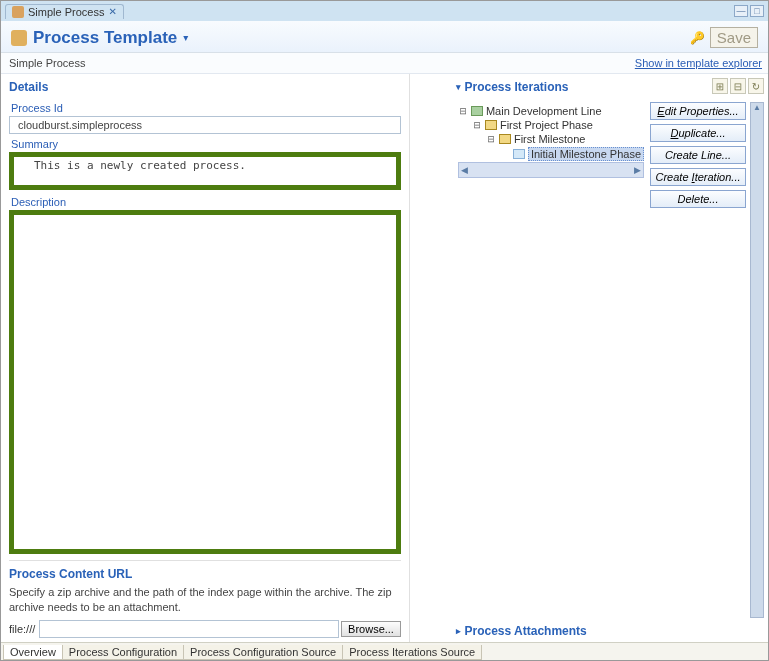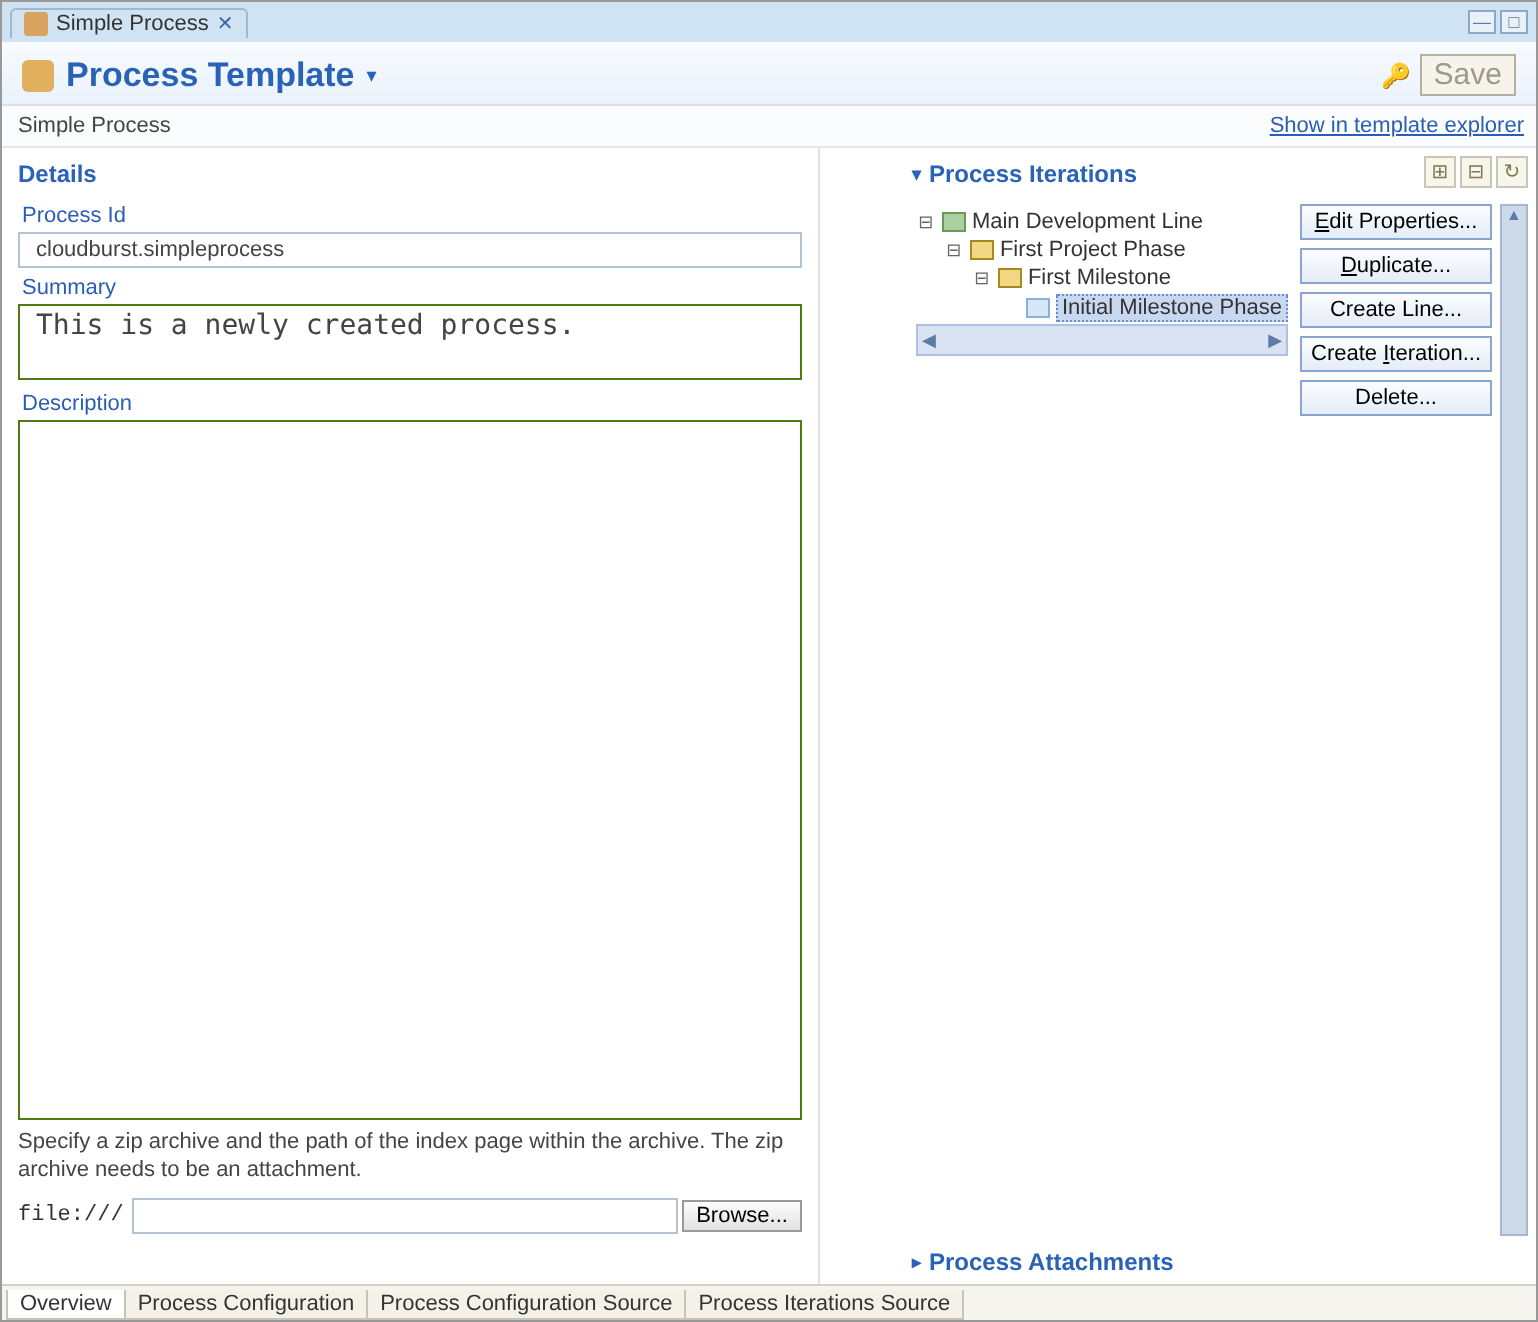--- a/index.html
+++ b/index.html
@@ -21,44 +21,44 @@
 .name-row { background: #fafcfe; padding: 2px 6px; display: flex; align-items: center; border-bottom: 1px solid #e2e8f0; }
 .name-input { flex: 1; border: none; background: transparent; font-size: 11px; padding: 2px 2px; color: #444; }
 .link { color: #2a5db5; text-decoration: underline; font-size: 11px; cursor: pointer; }
 .content { flex: 1; display: flex; overflow: hidden; background: #fff; gap: 40px; }
 .left { width: 465px; display: flex; flex-direction: column; padding: 4px 8px 4px 8px; border-right: 1px solid #e0e0e0; }
 .right { flex: 1; display: flex; flex-direction: column; padding: 4px 4px 4px 6px; position: relative; }
 .section-title { color: #2a62b8; font-weight: bold; font-size: 12px; margin: 2px 0 4px 0; display: flex; align-items: center; gap: 4px; }
 .twist { color: #2a62b8; font-size: 9px; cursor: pointer; }
 .field-label { color: #2a5db5; margin: 4px 0 2px 2px; }
 .text-input { width: 100%; border: 1px solid #b3c3d4; padding: 2px 8px; font-size: 11px; color: #444; background: #fff; }
-.textarea { width: 100%; border: 1px solid #4d7c0f; padding: 2px 8px; font-size: 14px; color: #444; background: #fff; resize: none; }
+.textarea { width: 100%; border: 5px solid #4d7c0f; padding: 2px 20px; font-size: 11px; color: #444; background: #fff; resize: none; }
 .small { height: 38px; }
 .big { height: 350px; }
 .field-spacer { height: 2px; }
 .pcurl-title { color: #2a62b8; font-weight: bold; font-size: 12px; margin-top: 6px; border-top: 1px solid #e0e0e0; padding-top: 6px; }
 .pcurl-desc { margin: 4px 0 6px 0; color: #444; line-height: 1.3; }
 .file-row { display: flex; align-items: center; gap: 2px; }
-.file-label { margin-right: 2px; font-family: Liberation Mono, monospace; }
+.file-label { margin-right: 2px; }
 .file-input { flex: 1; border: 1px solid #b3c3d4; padding: 2px 4px; font-size: 11px; }
 .browse-btn { border: 1px solid #9a9a9a; background: linear-gradient(to bottom,#fdfdfd,#e1e1e1); padding: 1px 6px; font-size: 11px; cursor: pointer; }
 .right-toolbar { position: absolute; top: 4px; right: 4px; display: flex; gap: 2px; }
 .tool-icon { width: 16px; height: 16px; border: 1px solid #c8c8b8; display: flex; align-items: center; justify-content: center; font-size: 10px; color: #7a7a50; cursor: pointer; background: #f8f6ea; }
 .iter-body { flex: 1; display: flex; margin-top: 4px; gap: 4px; overflow: hidden; }
 .tree { flex: 1; border: none; font-size: 11px; padding: 2px; }
 .tree-row { display: flex; align-items: center; padding: 1px 0; white-space: nowrap; }
 .tree-toggle { width: 10px; font-size: 9px; color: #666; text-align: center; cursor: pointer; }
 .tree-ico { width: 12px; height: 10px; margin: 0 3px; display: inline-block; background: #d4b050; border: 1px solid #a98820; }
 .tree-ico.line { background: #a9d0a0; border-color: #6a9a5a; }
 .tree-ico.proj { background: #f2d884; }
 .tree-ico.iter { background: #d4e8f8; border-color: #88b0d8; }
 .tree-sel { background: #c8d8f0; border: 1px dotted #6890d0; padding: 0 2px; }
 .indent-1 { margin-left: 14px; } .indent-2 { margin-left: 28px; } .indent-3 { margin-left: 42px; }
 .button-stack { display: flex; flex-direction: column; gap: 4px; width: 96px; }
-.action-btn { border: 1px solid #8aa5d0; background: linear-gradient(to bottom,#fcfdff,#e4edf8); padding: 2px 4px; font-size: 11px; cursor: pointer; text-align: center; white-space: nowrap; }
+.action-btn { border: 1px solid #8aa5d0; background: linear-gradient(to bottom,#fcfdff,#e4edf8); padding: 2px 4px; font-size: 11px; cursor: pointer; text-align: center; white-space: nowrap; font-style: italic; }
 .action-btn u { text-decoration: underline; }
 .hscroll { height: 16px; background: #d8e2f2; border: 1px solid #b0c0e0; margin-top: auto; display: flex; align-items: center; justify-content: space-between; font-size: 9px; color: #5a7ca5; padding: 0 2px; }
 .attach-title { color: #2a62b8; font-weight: bold; font-size: 12px; margin-top: 6px; display: flex; align-items: center; gap: 4px; }
 .vscroll { width: 14px; background: #cddaea; border: 1px solid #a8b8d0; display: flex; flex-direction: column; align-items: center; font-size: 8px; color: #5a7ca5; }
 .bottom-tabs { background: #f5f4ee; display: flex; align-items: flex-end; height: 18px; border-top: 1px solid #d0d0c4; padding-left: 2px; }
 .btab { border: 1px solid #c8c4b4; border-top: none; background: #f4f2e8; padding: 1px 6px; font-size: 11px; cursor: pointer; margin-right: -1px; }
 .btab.active { background: #fff; }
 </style>
 </head>
 <body>
@@ -98,20 +98,21 @@
       <div class="field-label">Process Id</div>
       <input class="text-input" value="cloudburst.simpleprocess" style="">
 
       <div class="field-label">Summary</div>
       <textarea class="textarea small" style="">This is a newly created process.</textarea>
 
       <div class="field-spacer"></div>
       <div class="field-label">Description</div>
       <textarea class="textarea big" style=""></textarea>
 
+      <div class="pcurl-title">Process Content URL</div>
       <div class="pcurl-desc">Specify a zip archive and the path of the index page within the archive. The zip archive needs to be an attachment.</div>
       <div class="file-row">
         <span class="file-label">file:///</span>
         <input class="file-input" style="">
         <button class="browse-btn">Browse...</button>
       </div>
     </div>
 
     <div class="right">
       <div class="section-title">

